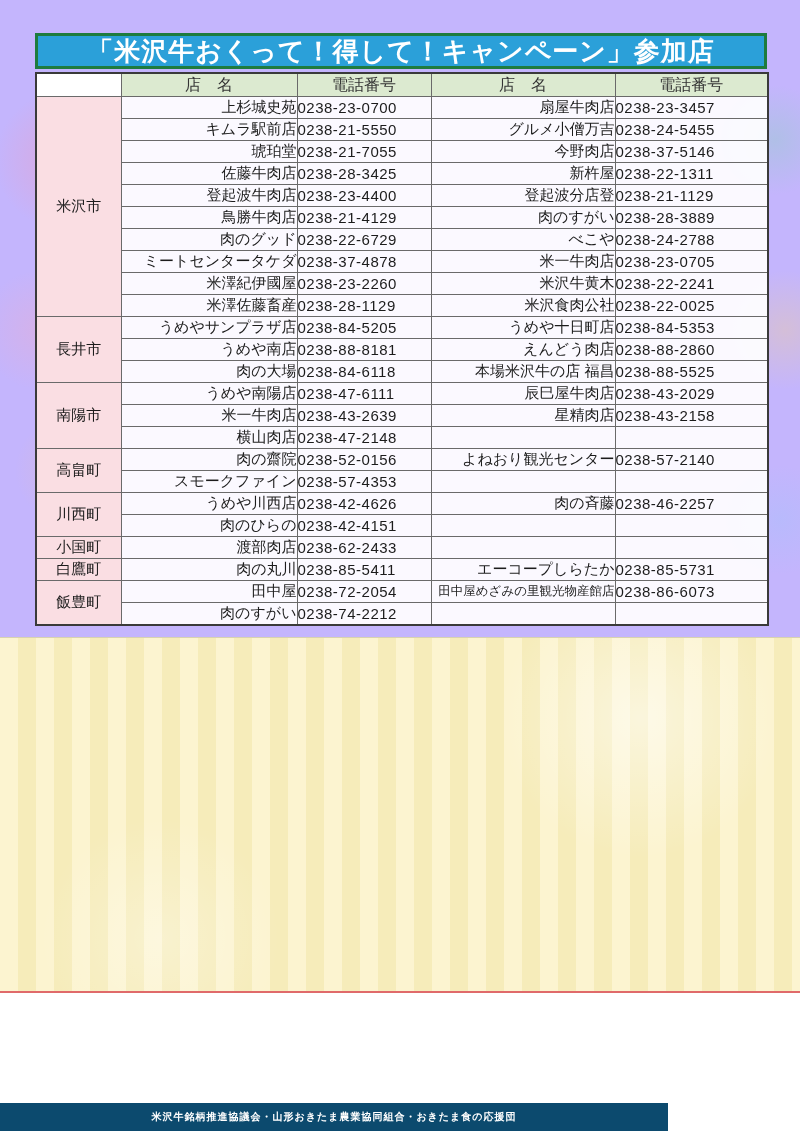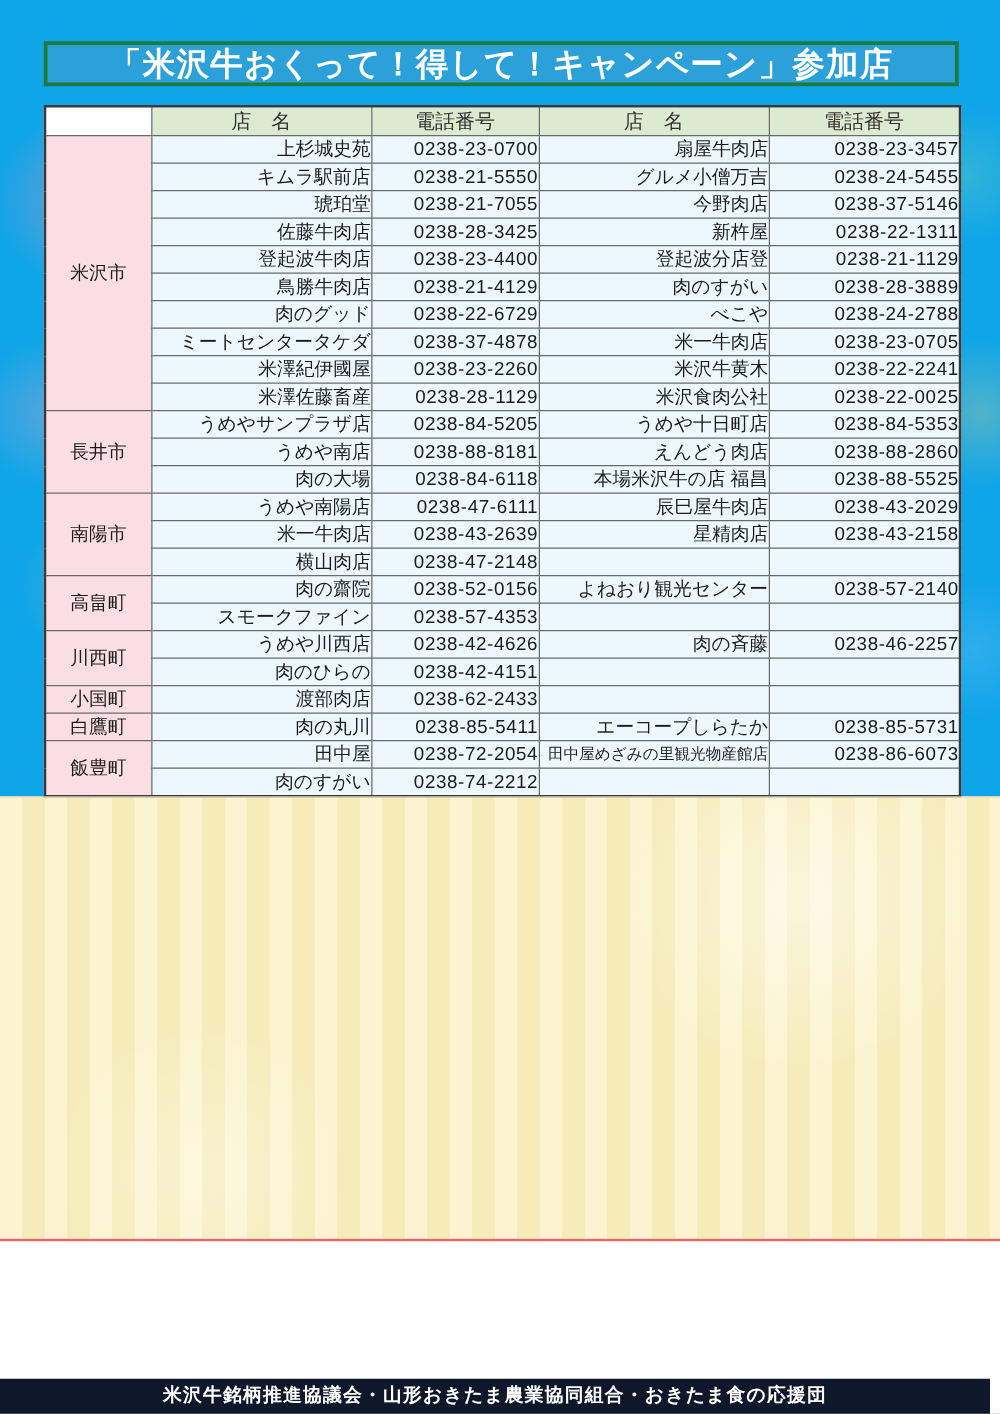--- a/index.html
+++ b/index.html
@@ -1,62 +1,62 @@
 <!DOCTYPE html>
 <html><head>
 <meta charset="utf-8">
 <style>
   html,body{margin:0;padding:0;}
   body{width:800px;height:1131px;position:relative;background:#fff;
        font-family:"Liberation Sans","DejaVu Sans",sans-serif;overflow:hidden;}
   .page{position:absolute;inset:0;}
 
   
-  .top-section{position:absolute;left:0;top:0;width:800px;height:637px;background:#0ea5e9;}
+  .top-section{position:absolute;left:0;top:0;width:800px;height:637px;background:#c4b5fd;}
   .top-section::before{content:"";position:absolute;inset:0;
     background:
       radial-gradient(circle at 65px 160px, rgba(250,150,175,.40), transparent 70px),
       radial-gradient(circle at 40px 330px, rgba(250,170,190,.30), transparent 60px),
       radial-gradient(circle at 70px 470px, rgba(250,190,150,.25), transparent 55px),
       radial-gradient(circle at 775px 140px, rgba(130,215,180,.30), transparent 55px),
       radial-gradient(circle at 785px 330px, rgba(255,215,120,.28), transparent 60px),
       radial-gradient(circle at 780px 520px, rgba(150,200,250,.25), transparent 55px);}
 
   .title-banner{position:absolute;left:35px;top:33px;width:732px;height:36px;
     background:#2ba0d9;border:3px solid #1e7b3e;box-sizing:border-box;
     color:#fff;font-size:26px;font-weight:bold;text-align:center;line-height:30px;
     letter-spacing:1px;}
 
   
-  table.stores{position:absolute;left:35px;top:84px;width:732px;border-collapse:collapse;
+  table.stores{position:absolute;left:35px;top:72px;width:732px;border-collapse:collapse;
     table-layout:fixed;background:rgba(255,255,255,.92);padding-left:28px;}
   table.stores th,table.stores td{border:1px solid #6a6a6a;padding:0;height:21px;
     font-size:15px;color:#1c1c1c;overflow:hidden;white-space:nowrap;}
   table.stores{border:2px solid #3a3a3a;}
   table.stores thead th{background:#dcead0;font-weight:normal;color:#333;font-size:16px;
     text-align:center;height:22px;}
   table.stores thead th.blank{background:#fff;}
   td.name{text-align:right;padding-left:8px;}
   td.name.small{font-size:12.5px;}
-  td.phone{text-align:right;letter-spacing:.5px;font-size:15.5px;}
+  td.phone{text-align:left;letter-spacing:.5px;font-size:15.5px;}
   th.region{background:#fadee3;font-weight:normal;font-size:17px;color:#222;text-align:center;}
 
   
   .yellow-section{position:absolute;left:0;top:637px;width:800px;height:353px;
     border-top:1px solid #d8d2b0;border-bottom:3px solid #e06a6a;box-sizing:content-box;
     background:repeating-linear-gradient(90deg,#fcf4d0 0 18px,#f6ecba 18px 36px);}
   .yellow-section::before{content:"";position:absolute;inset:0;
     background:radial-gradient(circle at 640px 80px, rgba(255,255,255,.5), transparent 140px),
                radial-gradient(circle at 160px 300px, rgba(255,255,255,.3), transparent 120px);}
 
   
   .contact-section{position:absolute;left:0;top:993px;width:800px;height:110px;background:#fff;}
 
-  .footer-bar{position:absolute;left:0;top:1103px;width:792px;height:28px;background:#0f172a;
-    color:#fff;font-size:15px;font-weight:bold;text-align:center;line-height:28px;letter-spacing:1px;}
+  .footer-bar{position:absolute;left:0;top:1103px;width:668px;height:28px;background:#0c4a6e;
+    color:#fff;font-size:10px;font-weight:bold;text-align:center;line-height:28px;letter-spacing:1px;}
 </style>
 </head>
 <body>
 
 <div class="page">
 
   <div class="top-section">
     <div class="title-banner">「米沢牛おくって！得して！キャンペーン」参加店</div>
 
     <table class="stores">

